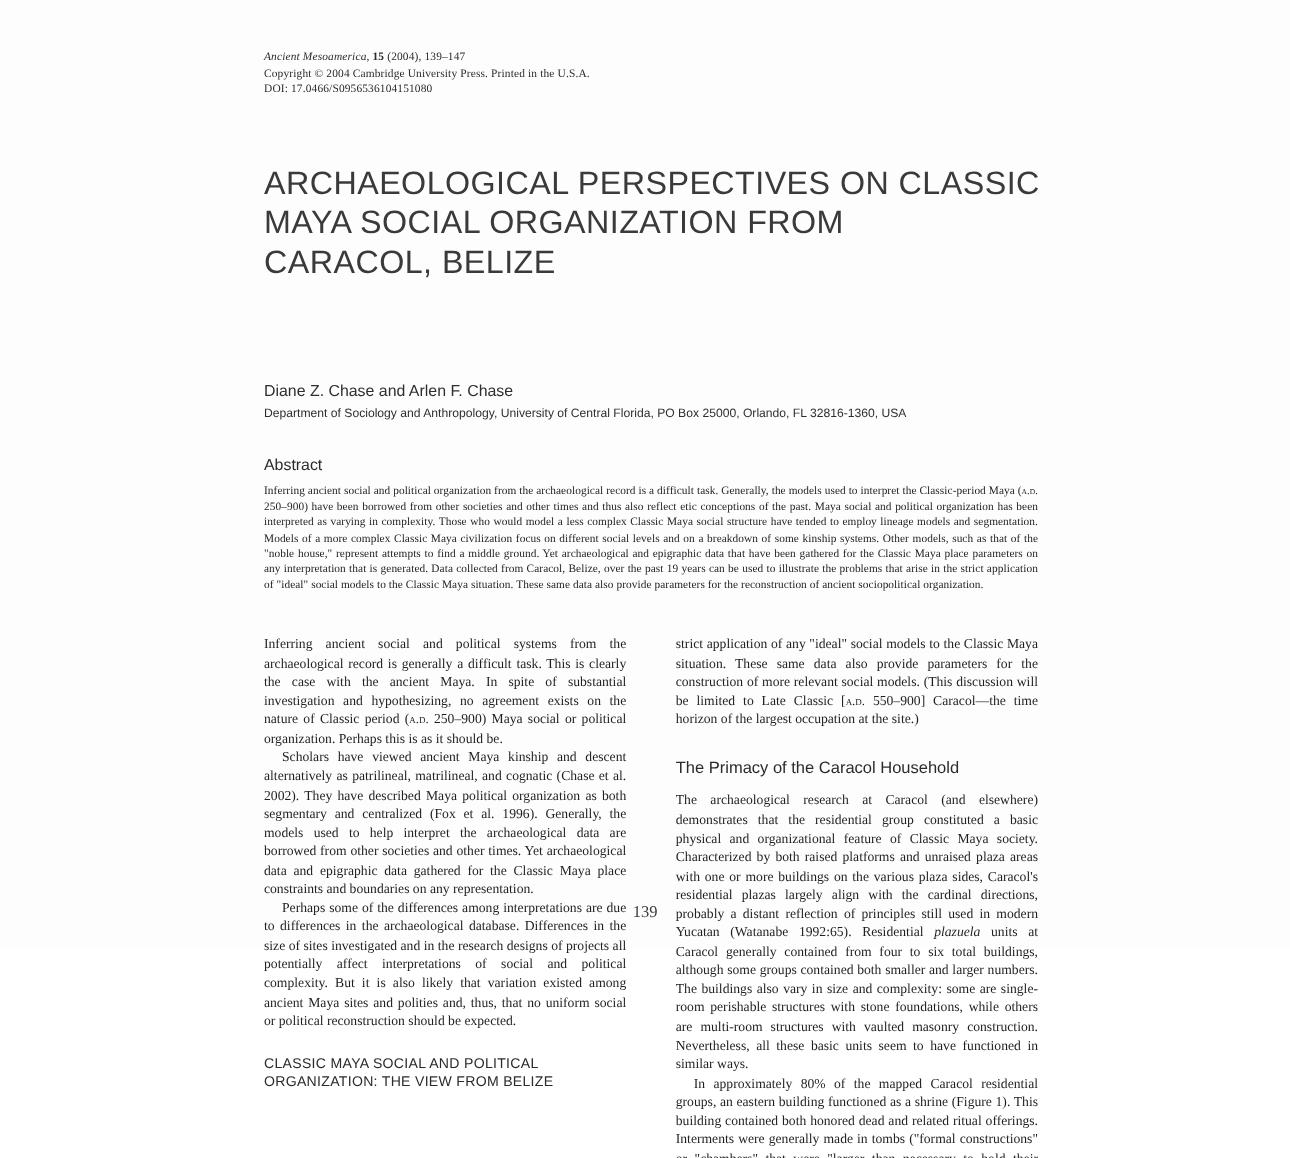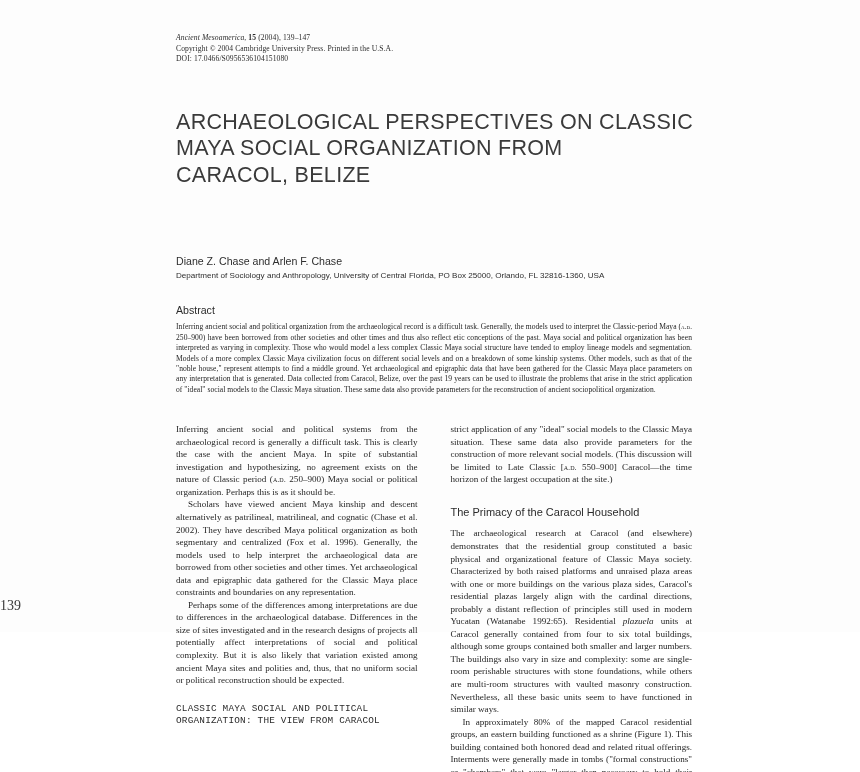--- a/index.html
+++ b/index.html
@@ -95,21 +95,21 @@
     color: #1f1f1f;
     position: relative;
   }
   .col p {
     margin: 0;
     text-indent: 12px;
   }
   .col p.noindent { text-indent: 0; }
 
   .section-heading {
-    font-family: Liberation Mono, monospace;
+    font-family: Liberation Sans, sans-serif;
     font-size: 9.4px;
     line-height: 12.6px;
     color: #2b2b2b;
     margin-top: 16px;
     margin-bottom: 9px;
     text-align: left;
     letter-spacing: 0.2px;
   }
   .sub-heading {
     font-family: "Liberation Sans", sans-serif;
@@ -121,22 +121,22 @@
     text-align: left;
   }
   em.it { font-style: italic; }
 
   
   .folio {
     position: absolute;
     left: 0;
     right: 0;
     bottom: 18px;
-    text-align: left;
-    font-size: 14px;
+    text-align: center;
+    font-size: 11px;
     color: #3a3a3a;
   }
 </style>
 </head>
 <body>
 
 <div class="page">
 
   <div class="journal-header">
     <div class="jline">
@@ -162,21 +162,21 @@
 
   <div class="columns">
 
     <div class="col">
       <p class="noindent"><span>Inferring ancient social and political systems from the archaeological record is generally a difficult task. This is clearly the case with the ancient Maya. In spite of substantial investigation and hypothesizing, no agreement exists on the nature of Classic period (</span><span class="sc">a.d.</span><span> 250–900) Maya social or political organization. Perhaps this is as it should be.</span></p>
       <p>Scholars have viewed ancient Maya kinship and descent alternatively as patrilineal, matrilineal, and cognatic (Chase et al. 2002). They have described Maya political organization as both segmentary and centralized (Fox et al. 1996). Generally, the models used to help interpret the archaeological data are borrowed from other societies and other times. Yet archaeological data and epigraphic data gathered for the Classic Maya place constraints and boundaries on any representation.</p>
       <p>Perhaps some of the differences among interpretations are due to differences in the archaeological database. Differences in the size of sites investigated and in the research designs of projects all potentially affect interpretations of social and political complexity. But it is also likely that variation existed among ancient Maya sites and polities and, thus, that no uniform social or political reconstruction should be expected.</p>
 
       <div class="section-heading">
         <div>CLASSIC MAYA SOCIAL AND POLITICAL</div>
-        <div>ORGANIZATION: THE VIEW FROM CARACOL</div>
+        <div>ORGANIZATION: THE VIEW FROM BELIZE</div>
       </div>
 
 
     </div>
 
     <div class="col">
       <p class="noindent"><span>strict application of any "ideal" social models to the Classic Maya situation. These same data also provide parameters for the construction of more relevant social models. (This discussion will be limited to Late Classic [</span><span class="sc">a.d.</span><span> 550–900] Caracol—the time horizon of the largest occupation at the site.)</span></p>
 
       <div class="sub-heading">The Primacy of the Caracol Household</div>
 

